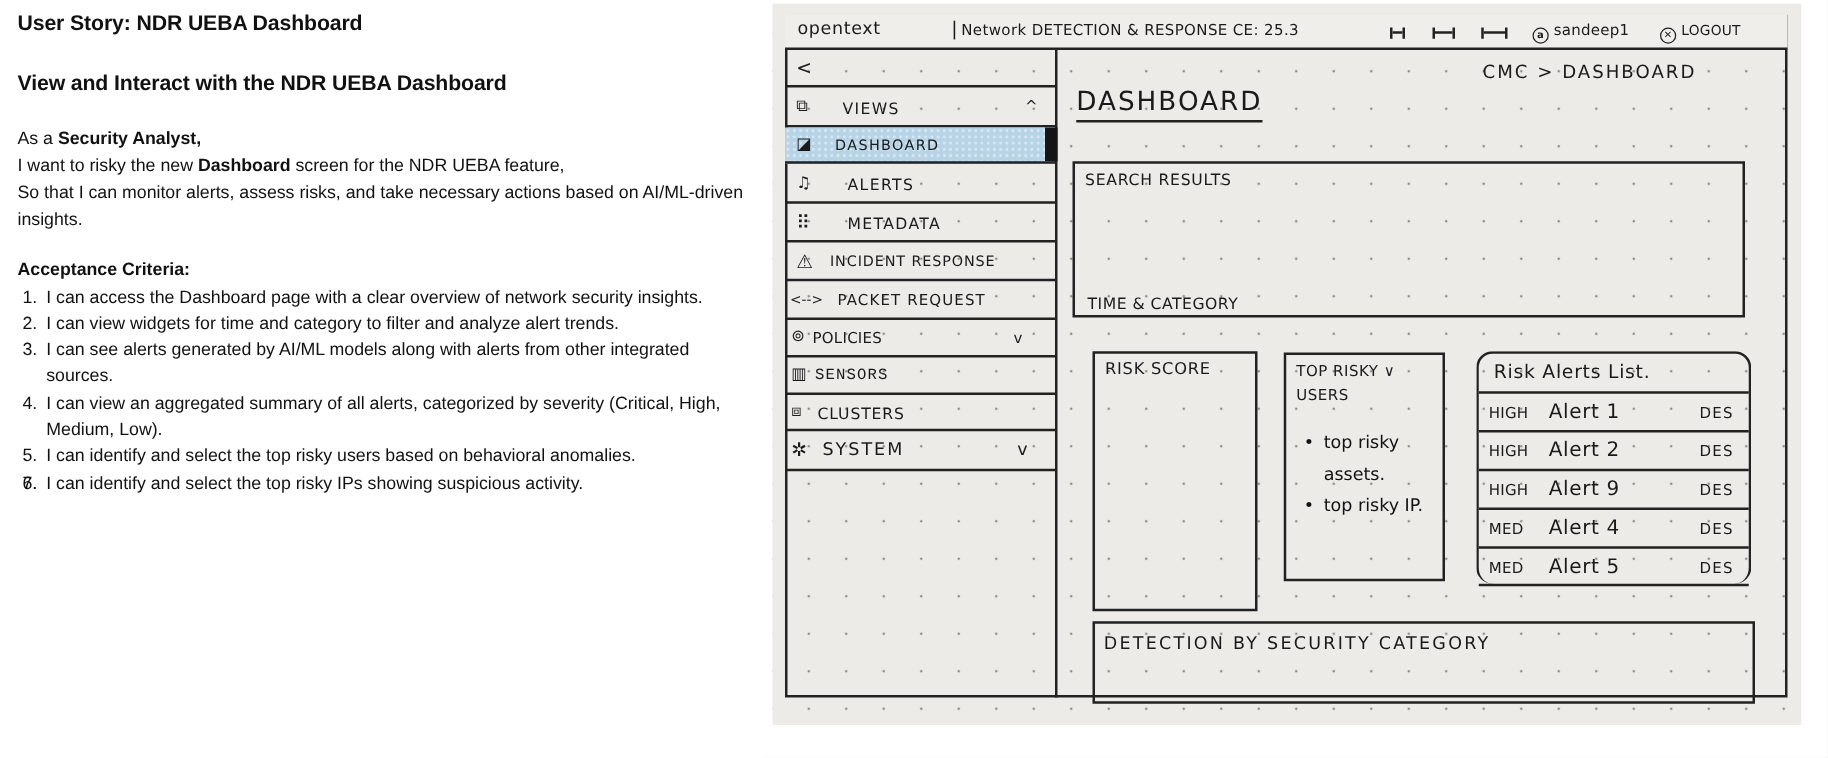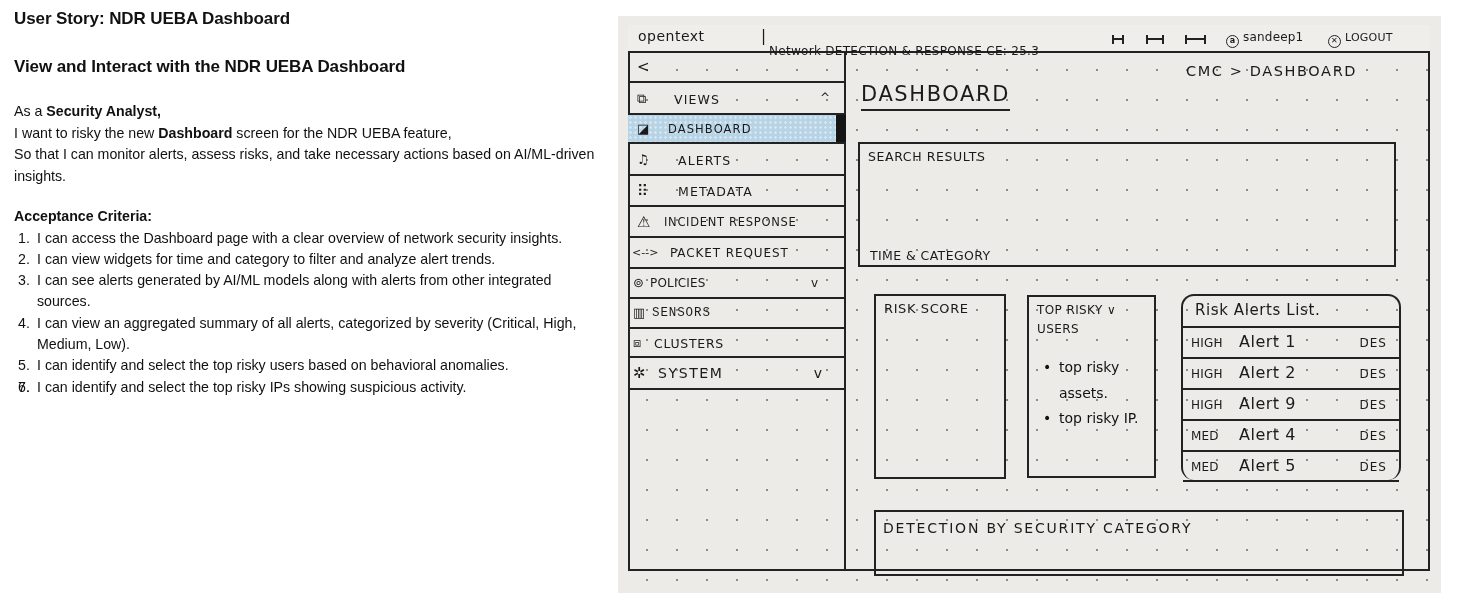--- a/index.html
+++ b/index.html
@@ -11,33 +11,33 @@
   .story h1 { font-size: 17px; font-weight: 700; line-height: 22px; margin-bottom: 26px; letter-spacing: -0.1px; }
   .story h2 { font-size: 17px; font-weight: 700; line-height: 22px; margin-bottom: 23px; letter-spacing: -0.1px; }
   .story p { font-size: 14.2px; line-height: 21.5px; }
   .story .para { margin-bottom: 19px; }
   .story .ac-title { font-size: 14.2px; font-weight: 700; line-height: 21.5px; }
   .story ol { list-style: none; font-size: 14.2px; line-height: 21.3px; }
   .story ol li { position: relative; padding-left: 23px; }
   .story ol li .num { position: absolute; left: 4px; top: 0; }
 
   
-  .paper { position: absolute; left: 618px; top: 16px; width: 823px; height: 577px;
+  .paper { position: absolute; left: 618px; top: 3px; width: 823px; height: 577px;
            background: #ecebe8;
            background-image: radial-gradient(circle, #8d8b86 0.9px, transparent 1.3px);
            background-size: 30px 30px; background-position: 14px 9px; }
   .sk { position: absolute; font-family: "DejaVu Sans", sans-serif; color: #1a1a1a; }
   .frame { position: absolute; left: 10px; top: 9px; width: 802px; height: 546px;
            border: 2px solid #222; border-top: 2px solid #222; }
   .hdr { position: absolute; left: 10px; top: 9px; width: 802px; height: 28px;
          border-bottom: 2px solid #222; background: #efeeeb; }
   .hdr-text { position: absolute; top: 5px; font-size: 12.5px; letter-spacing: 0.2px; white-space: nowrap; }
   .hdr-logo { left: 10px; font-size: 14px; top: 3px; letter-spacing: 0.5px; }
   .hdr-sep { left: 133px; font-size: 15px; top: 2px; }
-  .hdr-product { left: 141px; font-size: 12px; letter-spacing: 0.3px; margin-top: 14px; }
+  .hdr-product { left: 141px; font-size: 12px; letter-spacing: 0.3px; }
   .hbar { position: absolute; top: 10px; height: 9px; border-left: 2px solid #222; border-right: 2px solid #222; }
   .hbar::after { content: ""; position: absolute; left: 0; right: 0; top: 3px; border-top: 2px solid #222; }
   .hdr-user { left: 598px; font-size: 12px; }
   .hdr-logout { left: 700px; font-size: 11px; top: 6px; }
   .circ { display: inline-block; width: 13px; height: 13px; border: 1.6px solid #222; border-radius: 50%;
           font-size: 8px; line-height: 10px; text-align: center; vertical-align: -2px; margin-right: 4px; font-weight: 700; }
 
   .sidebar { position: absolute; left: 10px; top: 37px; width: 218px; height: 518px; border-right: 2px solid #222; }
   .sb-row { position: absolute; left: 0; width: 216px; border-bottom: 2px solid #222; }
   .sb-icon { position: absolute; left: 9px; font-size: 13px; }
@@ -50,21 +50,21 @@
 
   .main-title { position: absolute; left: 243px; top: 66px; font-size: 21px; letter-spacing: 1.6px;
                 padding-bottom: 3px; border-bottom: 2px solid #222; }
   .breadcrumb { position: absolute; left: 568px; top: 47px; font-size: 14.5px; letter-spacing: 1.6px; }
 
   .box { position: absolute; border: 2px solid #222; }
   .box-title { position: absolute; left: 8px; top: 5px; font-size: 12.5px; letter-spacing: 0.6px; text-transform: uppercase; white-space: nowrap; }
   .search-box { left: 240px; top: 126px; width: 538px; height: 125px; }
   .tc-label { position: absolute; left: 10px; bottom: 2px; font-size: 12.5px; letter-spacing: 0.4px; text-transform: uppercase; }
 
-  .risk-box { left: 256px; top: 278px; width: 132px; height: 185px; }
+  .risk-box { left: 256px; top: 278px; width: 132px; height: 208px; }
   .users-box { left: 409px; top: 279px; width: 129px; height: 183px; }
   .users-title { position: absolute; left: 8px; top: 4px; font-size: 12px; line-height: 19px; letter-spacing: 0.4px; text-transform: uppercase; width: 115px; }
   .users-list { position: absolute; left: 12px; top: 58px; list-style: none; font-family: "DejaVu Sans", sans-serif; font-size: 14px; line-height: 25.5px; }
   .users-list li { position: relative; padding-left: 18px; }
   .users-list li .bullet { position: absolute; left: 2px; top: 0; }
 
   .alerts-box { left: 563px; top: 278px; width: 220px; height: 186px; border-bottom: none; border-radius: 13px; }
   .al-row { position: absolute; left: 0; width: 216px; height: 31px; border-bottom: 2px solid #222; }
   .al-title { font-size: 15px; letter-spacing: 0.6px; position: absolute; left: 12px; top: 5px; white-space: nowrap; }
   .al-sev { position: absolute; left: 8px; top: 8px; font-size: 12px; letter-spacing: 0.2px; }

